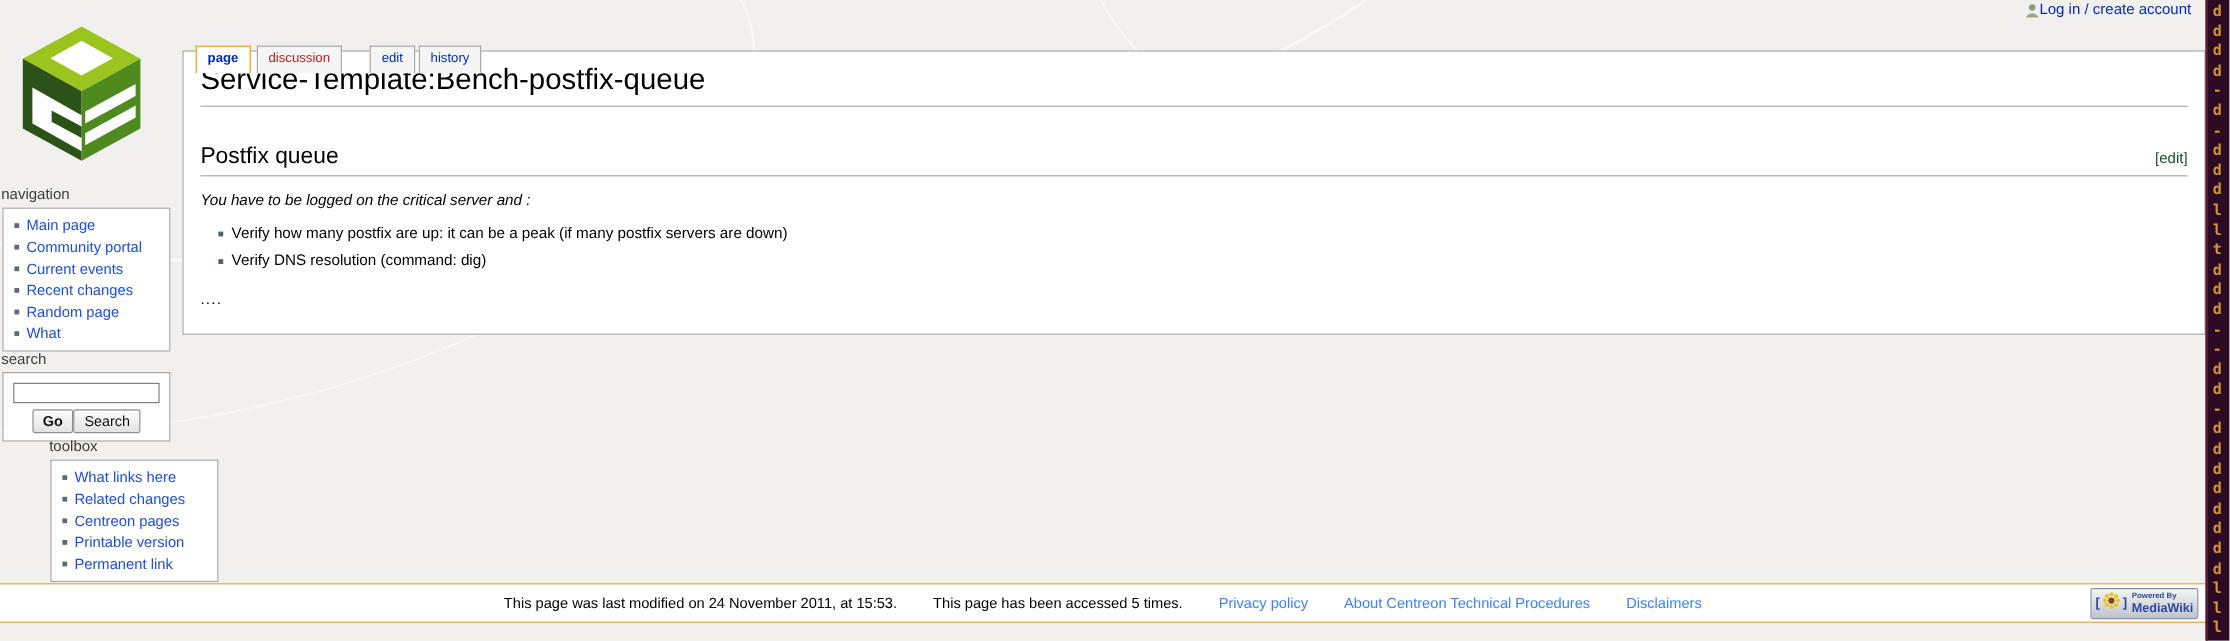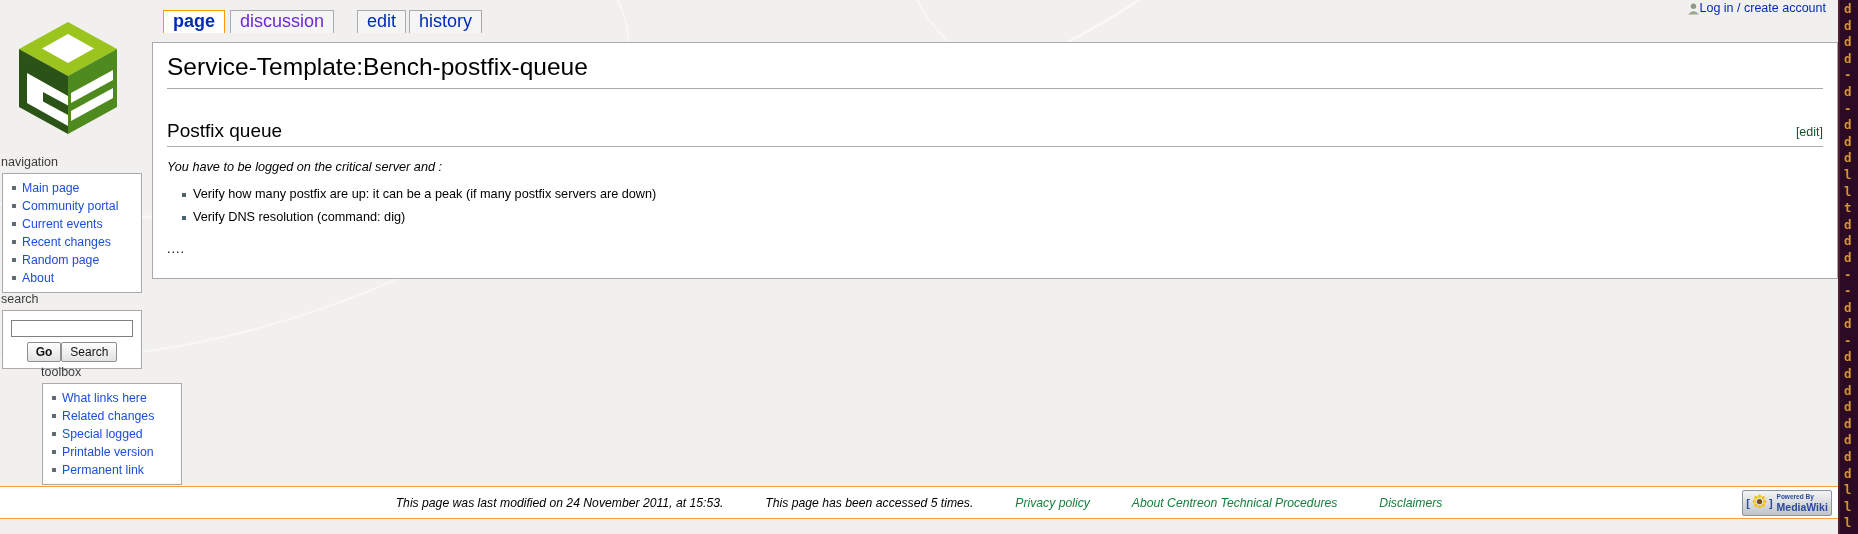--- a/index.html
+++ b/index.html
@@ -43,25 +43,25 @@
   .search-input { width:122px; height:17px; border:1px solid #808080; background:#fff;
                   font-size:12px; padding:0 2px; }
   .btn-row { margin-top:5px; display:flex; justify-content:center; gap:0; }
   .btn { font-family:"Liberation Sans",sans-serif; font-size:12px; height:20px;
          padding:0 8px; background:linear-gradient(#fdfdfd,#e2e2e2);
          border:1px solid #8f8f8f; border-radius:2px; cursor:pointer; color:#111; }
   .btn.go { font-weight:bold; }
 
   
   .tabs { position:absolute; left:163px; top:10px; display:flex; align-items:flex-end;
-          z-index:3; font-size:18px; }
+          z-index:3; font-size:11px; }
   .tab { height:23px; line-height:21px; padding:0 9px; background:#f5f5f5;
          border:1px solid #aaa; border-bottom:none; color:#002bb8; cursor:pointer; }
   .tab.active { background:#fff; border-color:#ff9900; font-weight:bold; }
-  .tab.new { color:#6d28d9; }
+  .tab.new { color:#b91c1c;margin-top:28px; }
   .tab-page { margin-right:5px; }
   .tab-discussion { margin-right:23px; }
   .tab-edit { margin-right:3px; }
 
   
   .content { position:absolute; left:152px; top:42px; width:1686px; height:237px;
              background:#fff; border:1px solid #aaa; padding:10px 14px; z-index:2;
              color:#000; }
   .firstHeading { font-size:24.5px; font-weight:400; padding-bottom:7px;
                   border-bottom:1px solid #aaa; }
@@ -74,22 +74,22 @@
   .content-list { list-style:none; margin-top:9px; padding-left:15px; }
   .content-list li { display:flex; align-items:center; line-height:23px; font-size:12.7px;text-align:right; }
   .sq2 { width:4px; height:4px; background:#4c636e; margin-right:7px; flex:0 0 auto; }
   .outro { margin-top:13px; font-size:12.7px; letter-spacing:1px; }
 
   
   .footer { position:absolute; left:0; top:486px; width:1838px; height:33px;
             background:#fff; border-top:1px solid #efa338; border-bottom:1px solid #efa338;
             z-index:2; }
   .footer-inner { height:100%; display:flex; align-items:center; justify-content:center;
-                  gap:42px; font-size:12.2px; color:#000;font-style:italic; }
-  .footer-inner a { color:#15803d; }
+                  gap:30px; font-size:12.2px; color:#000; }
+  .footer-inner a { color:#3b82f6; }
   .badge { position:absolute; right:6px; top:3px; height:26px; width:90px;
            background:linear-gradient(#f4f4f4,#bfc4cc); border:1px solid #8a93a5;
            border-radius:2px; display:flex; align-items:center; justify-content:center;
            gap:2px; cursor:pointer; }
   .badge-brack { color:#2b4a9b; font-weight:bold; font-size:11px; }
   .badge-text { display:flex; flex-direction:column; line-height:1; margin-left:2px; }
   .badge-text .b1 { font-size:6.5px; color:#2b4a9b; font-weight:bold; }
   .badge-text .b2 { font-size:10.5px; color:#2b4a9b; font-weight:bold; margin-top:1px; }
 
   
@@ -157,21 +157,21 @@
               <a>Recent changes</a>
             </li>
 
             <li>
               <span class="sq"></span>
               <a>Random page</a>
             </li>
 
             <li>
               <span class="sq"></span>
-              <a>About</a>
+              <a>What</a>
             </li>
           </ul>
       </div>
     </div>
 
     <div class="portlet p-search">
       <div class="portlet-title">search</div>
       <div class="pbody search-body">
         <input class="search-input" value="" style="">
         <div class="btn-row">
@@ -191,21 +191,21 @@
               <a>What links here</a>
             </li>
 
             <li>
               <span class="sq"></span>
               <a>Related changes</a>
             </li>
 
             <li>
               <span class="sq"></span>
-              <a>Special logged</a>
+              <a>Centreon pages</a>
             </li>
 
             <li>
               <span class="sq"></span>
               <a>Printable version</a>
             </li>
 
             <li>
               <span class="sq"></span>
               <a>Permanent link</a>

